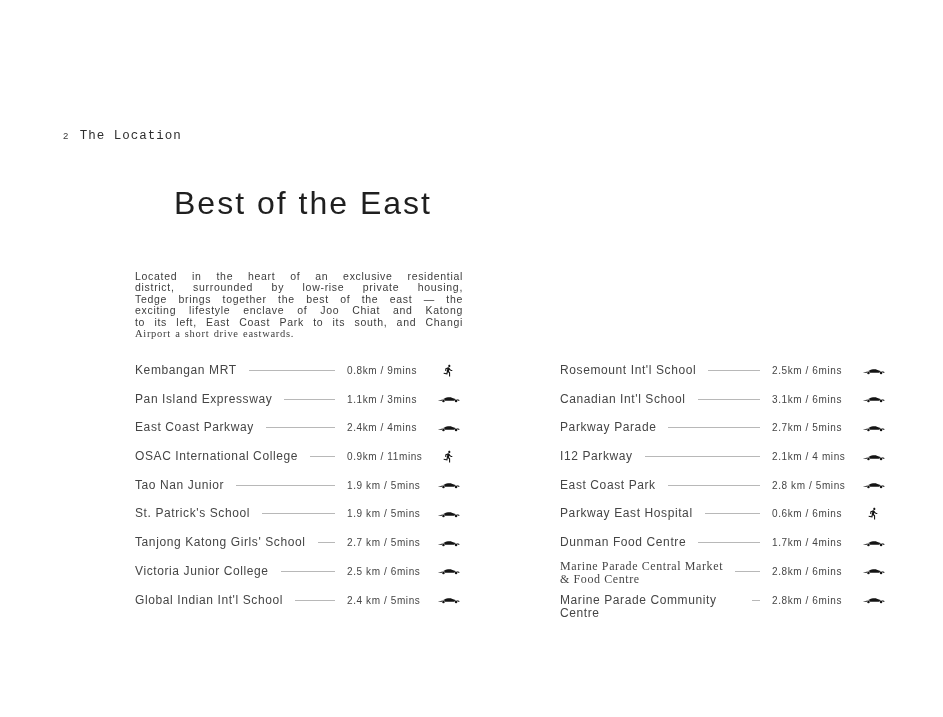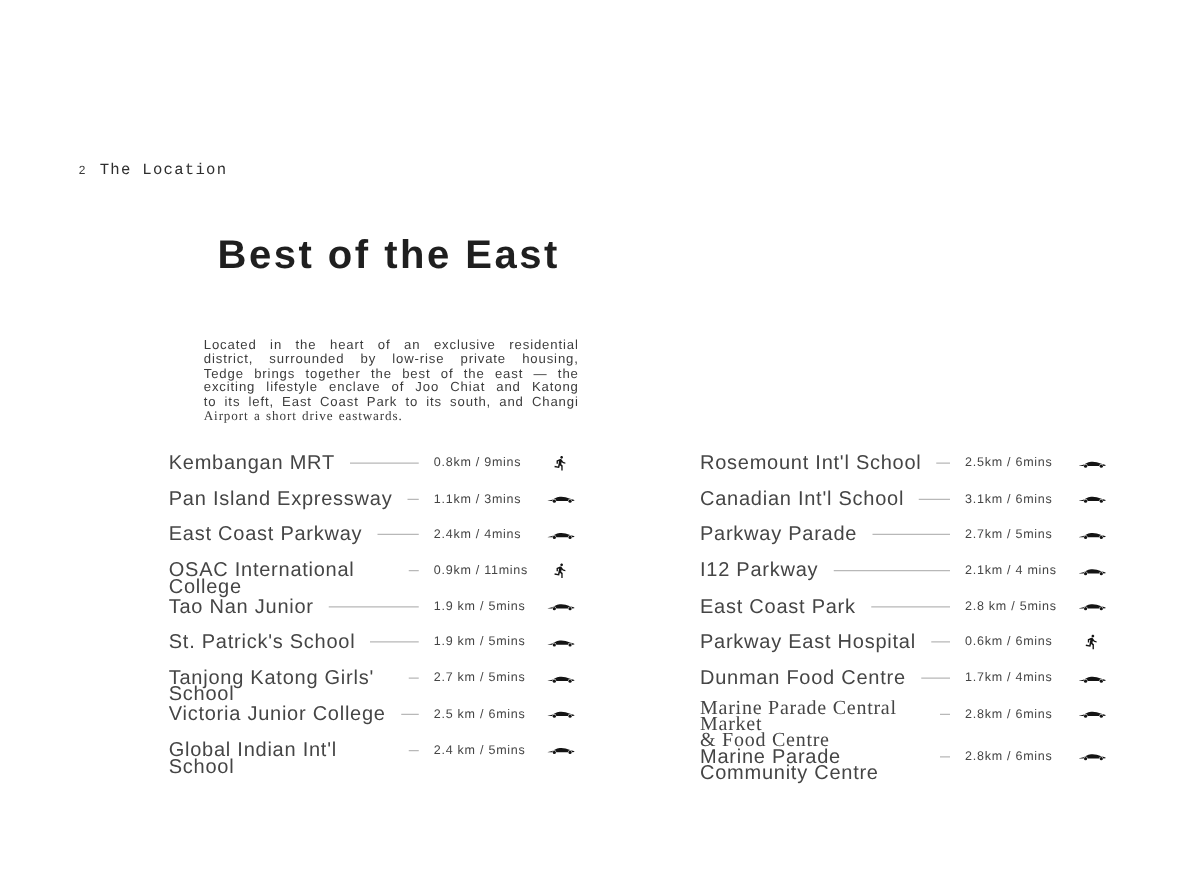--- a/index.html
+++ b/index.html
@@ -33,60 +33,59 @@
     font-size: 12.5px;
     letter-spacing: 1px;
     color: #2e2e2e;
     font-family: Liberation Mono, monospace;
   }
   .page-title {
     position: absolute;
     left: 174px;
     top: 185px;
     font-size: 32px;
-    font-weight: 700;
+    font-weight: 400;
     letter-spacing: 2px;
     color: #1f1f1f;
   }
   .intro {
     position: absolute;
     left: 135px;
     top: 271px;
     width: 328px;
   }
   .intro-line {
     font-size: 10.5px;
     line-height: 11.4px;
     letter-spacing: 0.7px;
     word-spacing: 1px;
     color: #3c3c3c;
     text-align: justify;
     text-align-last: justify;
     white-space: nowrap;
-    margin-left: 28px;
   }
   .intro-line.last {
     text-align-last: left;
     font-family: Liberation Serif, serif;
   }
   .list {
     position: absolute;
     top: 364px;
     width: 326px;
   }
   .list.left  { left: 135px; }
   .list.right { left: 560px; }
   .row {
     display: flex;
     align-items: flex-start;
     min-height: 28.7px;
   }
   .row-label {
     flex: 0 1 auto;
-    font-size: 16px;
+    font-size: 12px;
     line-height: 13px;
     letter-spacing: 0.6px;
     color: #454545;
     white-space: pre-line;
   }
   .row-label.two-line { margin-top: -5px; font-family: Liberation Serif, serif; }
   .leader {
     flex: 1 1 auto;
     min-width: 8px;
     border-top: 1px solid #b8b8b8;

